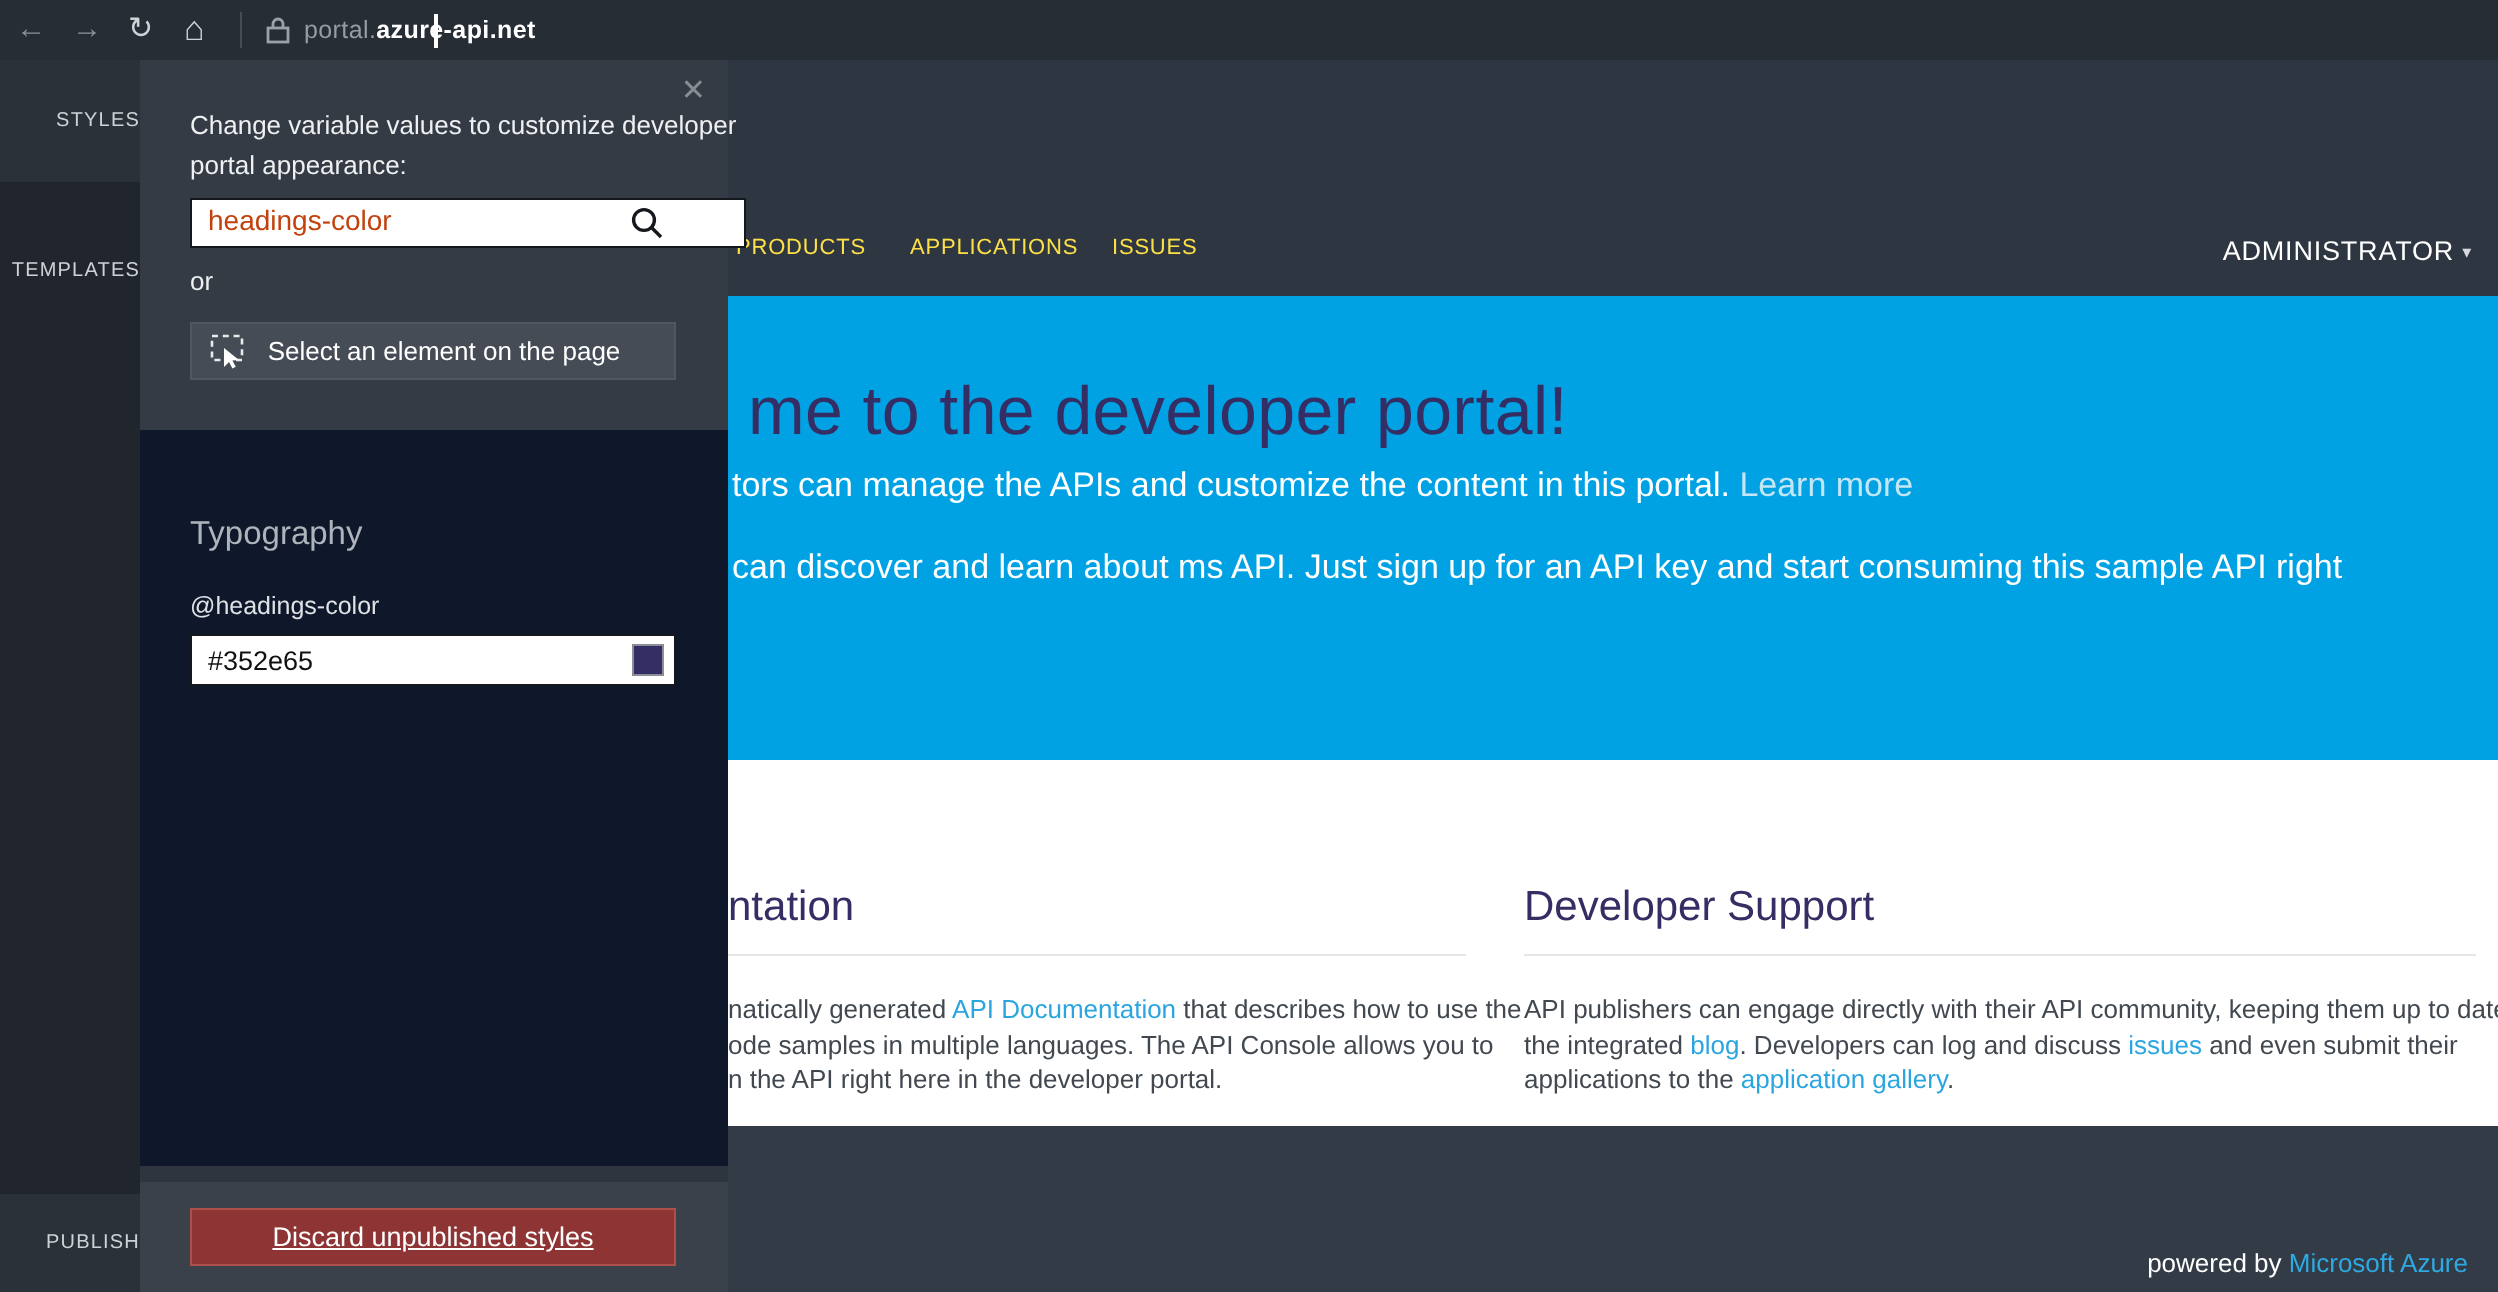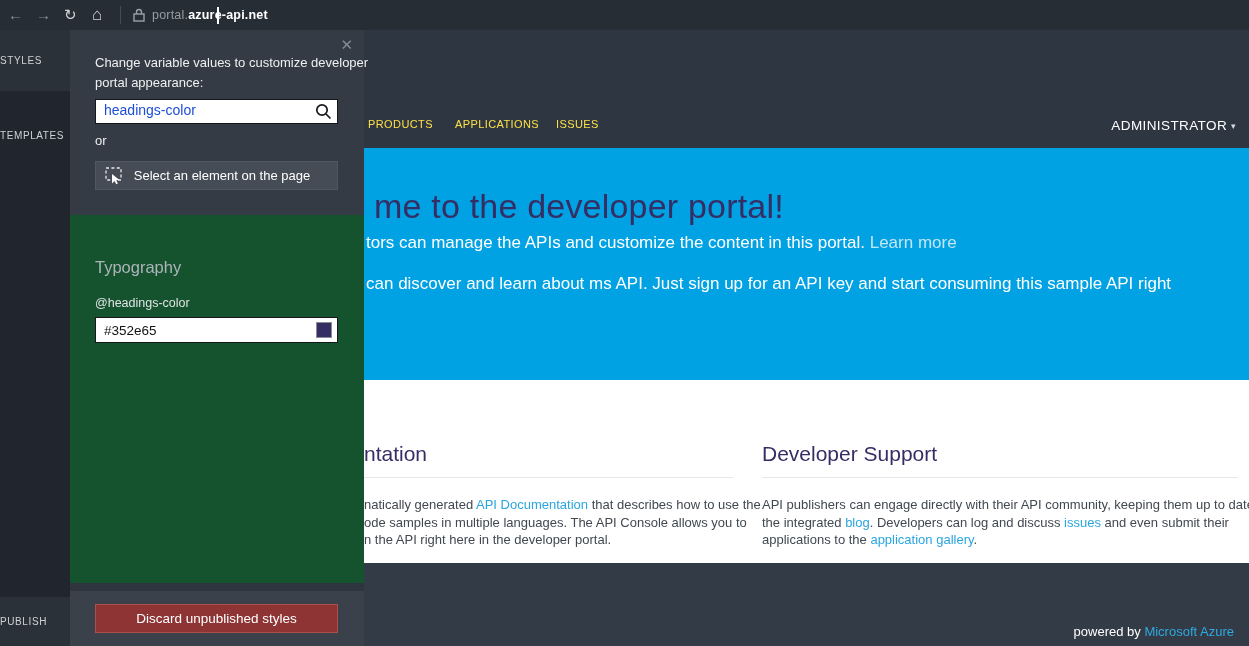--- a/index.html
+++ b/index.html
@@ -37,51 +37,51 @@
   .body-line { position:absolute; color:#414850; font-size:13px; white-space:nowrap; }
   .body-line a, .blue-link { color:#2aa5df; text-decoration:none; cursor:pointer; }
 
   .page-footer { position:absolute; left:0; top:533px; width:1249px; height:83px; background:#333b46; }
   .powered { position:absolute; right:15px; bottom:7px; font-size:13px; color:#ffffff; white-space:nowrap;text-align:center; }
   .powered .brand { color:#2fa9e1; cursor:pointer; }
 
   
   .overlay { position:absolute; left:0; top:30px; width:364px; height:616px; z-index:10; }
   .side-rail { position:absolute; left:0; top:0; width:70px; height:616px; background:#21262e; }
-  .rail-item { position:absolute; left:0; width:70px; text-align:left; color:#ced2d6; font-size:10px; letter-spacing:.6px; cursor:pointer; }
+  .rail-item { position:absolute; left:0; width:70px; text-align:right; color:#ced2d6; font-size:10px; letter-spacing:.6px; cursor:pointer; }
   .rail-item.styles { top:0; height:61px; line-height:61px; background:#2a3139; }
   .rail-item.templates { top:96px; height:20px; line-height:20px; }
   .rail-item.publish-wrap { top:567px; height:49px; line-height:49px; background:#2a3139; }
 
   .panel { position:absolute; left:70px; top:0; width:294px; height:616px; background:#343b44; }
   .close-x { position:absolute; right:11px; top:6px; color:#878d94; font-size:15px; cursor:pointer; }
   .intro-line { position:absolute; left:25px; color:#eef0f2; font-size:13px; white-space:nowrap; }
   .intro-line.i1 { top:25px; }
   .intro-line.i2 { top:45px; }
 
   .search-wrap { position:absolute; left:25px; top:69px; width:243px; height:25px; }
-  .search-input { width:243px; height:25px; border:1px solid #14171b; background:#ffffff; font-family:"Liberation Sans",sans-serif; font-size:14px; color:#1d4ed8; padding:0 28px 4px 8px; outline:none; }
+  .search-input { width:278px; height:25px; border:1px solid #14171b; background:#ffffff; font-family:"Liberation Sans",sans-serif; font-size:14px; color:#c2410c; padding:0 28px 4px 8px; outline:none; }
   .search-mag { position:absolute; right:6px; top:4px; }
 
   .or-label { position:absolute; left:25px; top:103px; color:#eef0f2; font-size:13px; }
 
   .select-btn { position:absolute; left:25px; top:131px; width:243px; height:29px; background:#454c55; border:1px solid #50575f; color:#ffffff; font-family:"Liberation Sans",sans-serif; font-size:13px; cursor:pointer; display:flex; align-items:center; }
   .select-btn .ico { margin-left:9px; }
   .select-btn .lbl { flex:1; text-align:center; padding-right:18px; }
 
-  .typo-card { position:absolute; left:0; top:185px; width:294px; height:368px; background:#14532d; }
+  .typo-card { position:absolute; left:0; top:185px; width:294px; height:368px; background:#0f172a; }
   .typo-title { position:absolute; left:25px; top:43px; color:#aeb4bb; font-size:16.5px; font-weight:300; }
   .var-label { position:absolute; left:25px; top:81px; color:#dfe3e6; font-size:12.5px; }
   .color-wrap { position:absolute; left:25px; top:102px; width:243px; height:26px; }
   .color-input { width:243px; height:26px; border:1px solid #14171b; background:#ffffff; font-family:"Liberation Sans",sans-serif; font-size:13.5px; color:#111; padding:0 28px 0 8px; outline:none; }
   .swatch { position:absolute; right:6px; top:5px; width:16px; height:16px; border:1px solid #8a8f96; }
 
   .panel-divider { position:absolute; left:0; top:553px; width:294px; height:8px; background:#2f353e; }
   .panel-foot { position:absolute; left:0; top:561px; width:294px; height:55px; background:#3a414a; }
-  .discard-btn { position:absolute; left:25px; top:13px; width:243px; height:29px; background:#8f3434; border:1px solid #ad4f4a; color:#ffffff; font-family:"Liberation Sans",sans-serif; font-size:13.5px; cursor:pointer; }
+  .discard-btn { position:absolute; left:25px; top:13px; width:243px; height:29px; background:#8f3434; border:1px solid #ad4f4a; color:#ffffff; font-family:"Liberation Sans",sans-serif; font-size:13.5px; cursor:pointer;text-decoration:underline; }
 </style>
 </head>
 <body>
 
 <div id="screen">
 
   <div class="browser-bar">
     <span class="glyph" style="left:8px;">←</span>
     <span class="glyph" style="left:36px;">→</span>
     <span class="glyph lite" style="left:64px;">↻</span>

